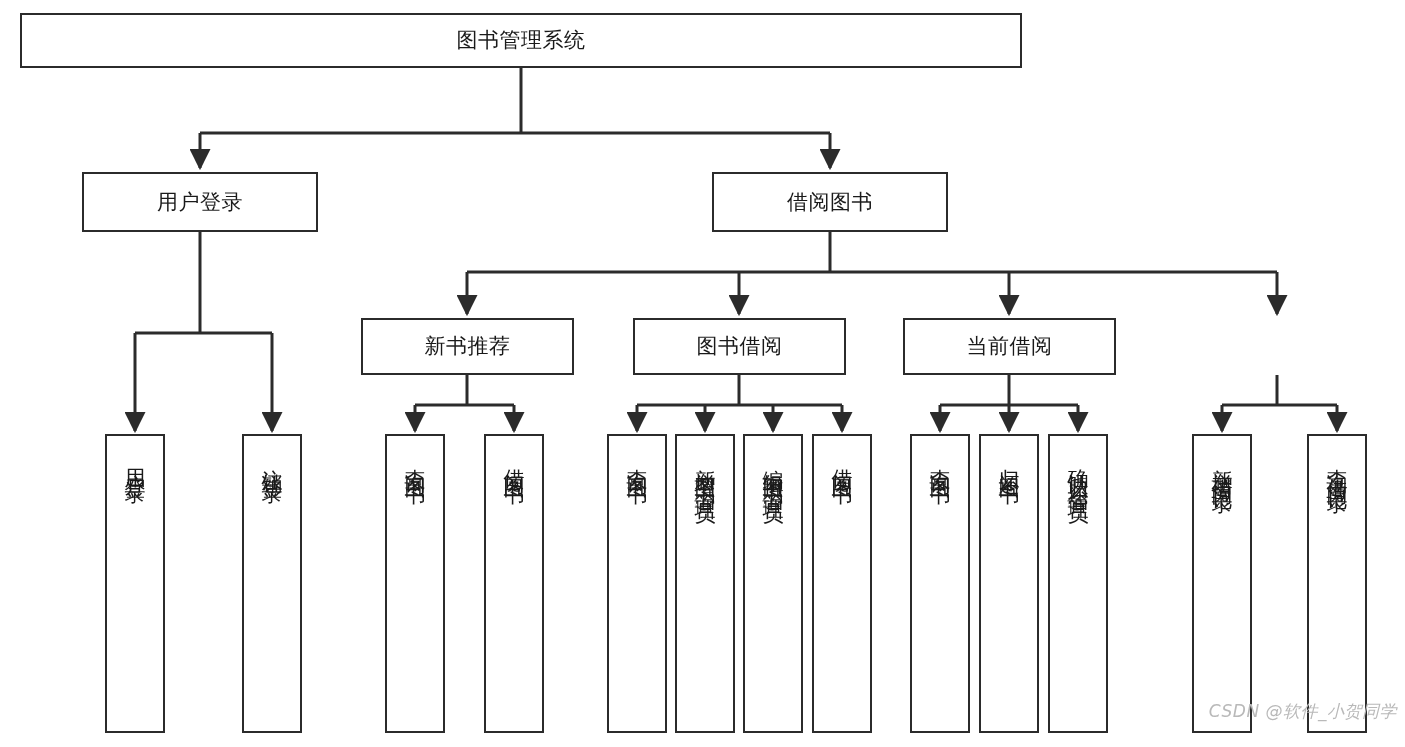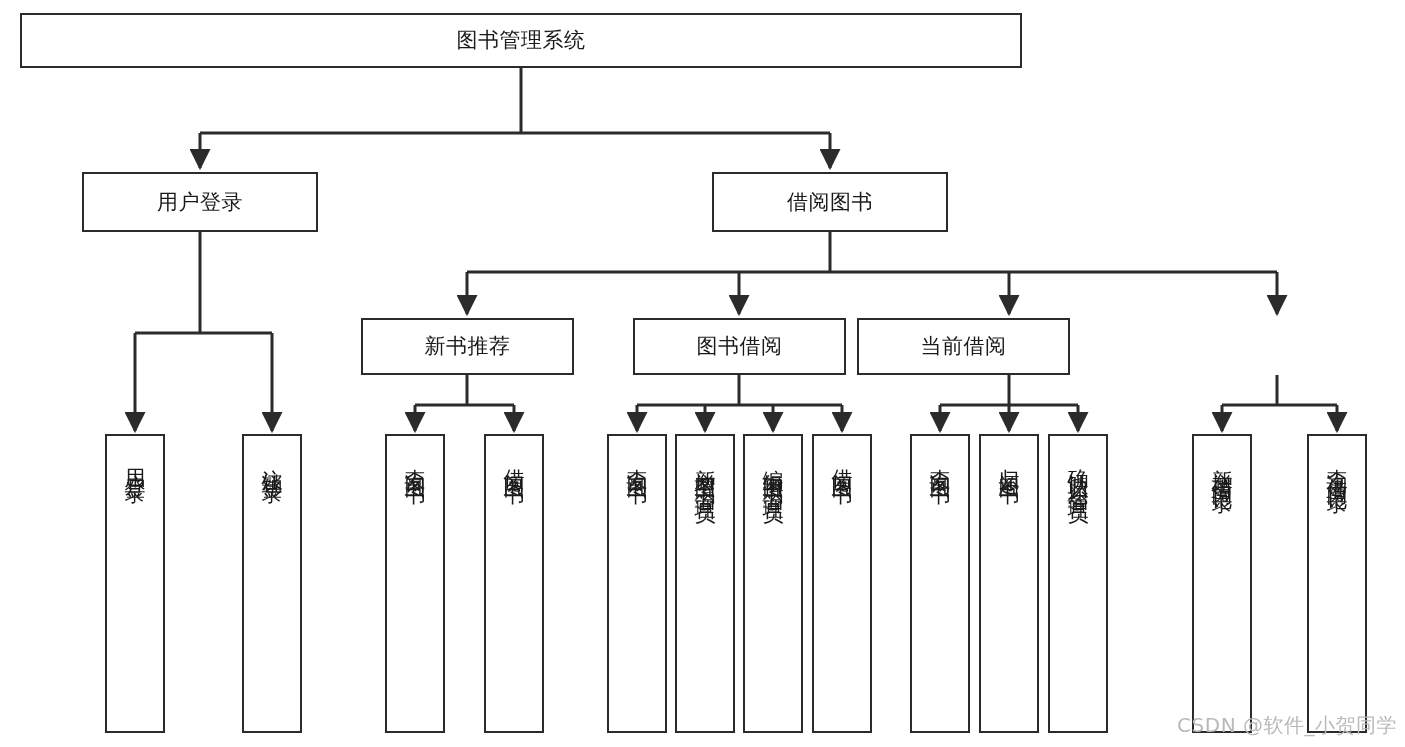--- a/index.html
+++ b/index.html
@@ -55,26 +55,27 @@
     writing-mode: vertical-rl;
     text-orientation: upright;
     font-size: 21px;
     line-height: 1.05;
     letter-spacing: 5px;
     white-space: nowrap;
   }
   .watermark {
     position: absolute;
     right: 8px;
-    bottom: 8px;
-    font-size: 20px;
+    bottom: 24px;
+    font-size: 17px;
     color: #b9b9b9;
     letter-spacing: 0.5px;
     white-space: nowrap;
     pointer-events: none;
+    font-style: italic;
   }
 </style>
 </head>
 <body>
 
 <div id="diagram-root">
 
   <svg id="diagram-svg" viewBox="0 0 1405 747" xmlns="http://www.w3.org/2000/svg">
     <defs>
       <marker id="arrow" viewBox="0 0 10 10" refX="9" refY="5" markerWidth="7" markerHeight="7" orient="auto-start-reverse">
@@ -135,21 +136,21 @@
   <div class="node horiz" style="left:712px; top:172px; width:236px; height:60px;">
     <span class="node-label">借阅图书</span>
   </div>
 
   <div class="node horiz" style="left:633px; top:318px; width:213px; height:57px;">
     <span class="node-label">图书借阅</span>
   </div>
   <div class="node horiz" style="left:361px; top:318px; width:213px; height:57px;">
     <span class="node-label">新书推荐</span>
   </div>
-  <div class="node horiz" style="left:857px; top:318px; width:213px; height:57px;">
+  <div class="node horiz" style="left:903px; top:318px; width:213px; height:57px;">
     <span class="node-label">当前借阅</span>
   </div>
 
   <div class="node vert" style="left:105px; top:434px; width:60px; height:299px;">
     <span class="node-label">用户登录</span>
   </div>
   <div class="node vert" style="left:242px; top:434px; width:60px; height:299px;">
     <span class="node-label">注销登录</span>
   </div>
 

